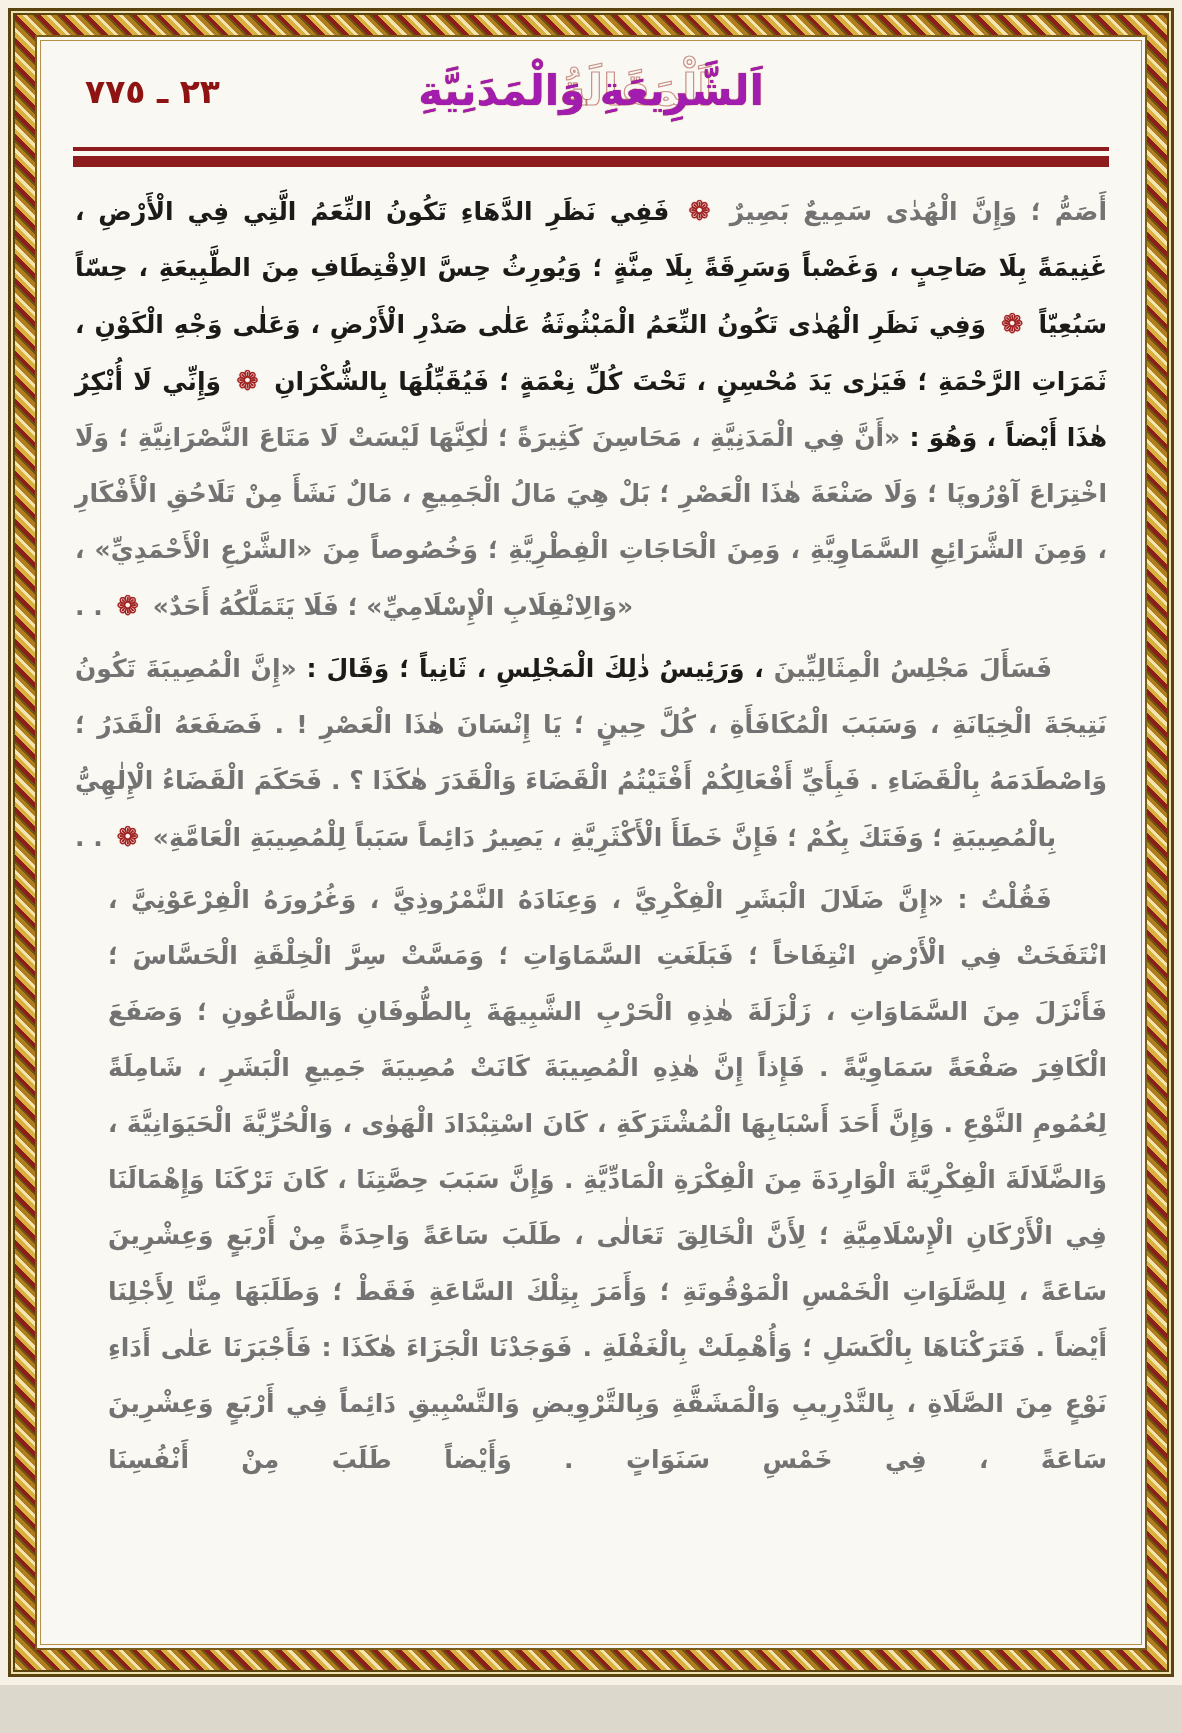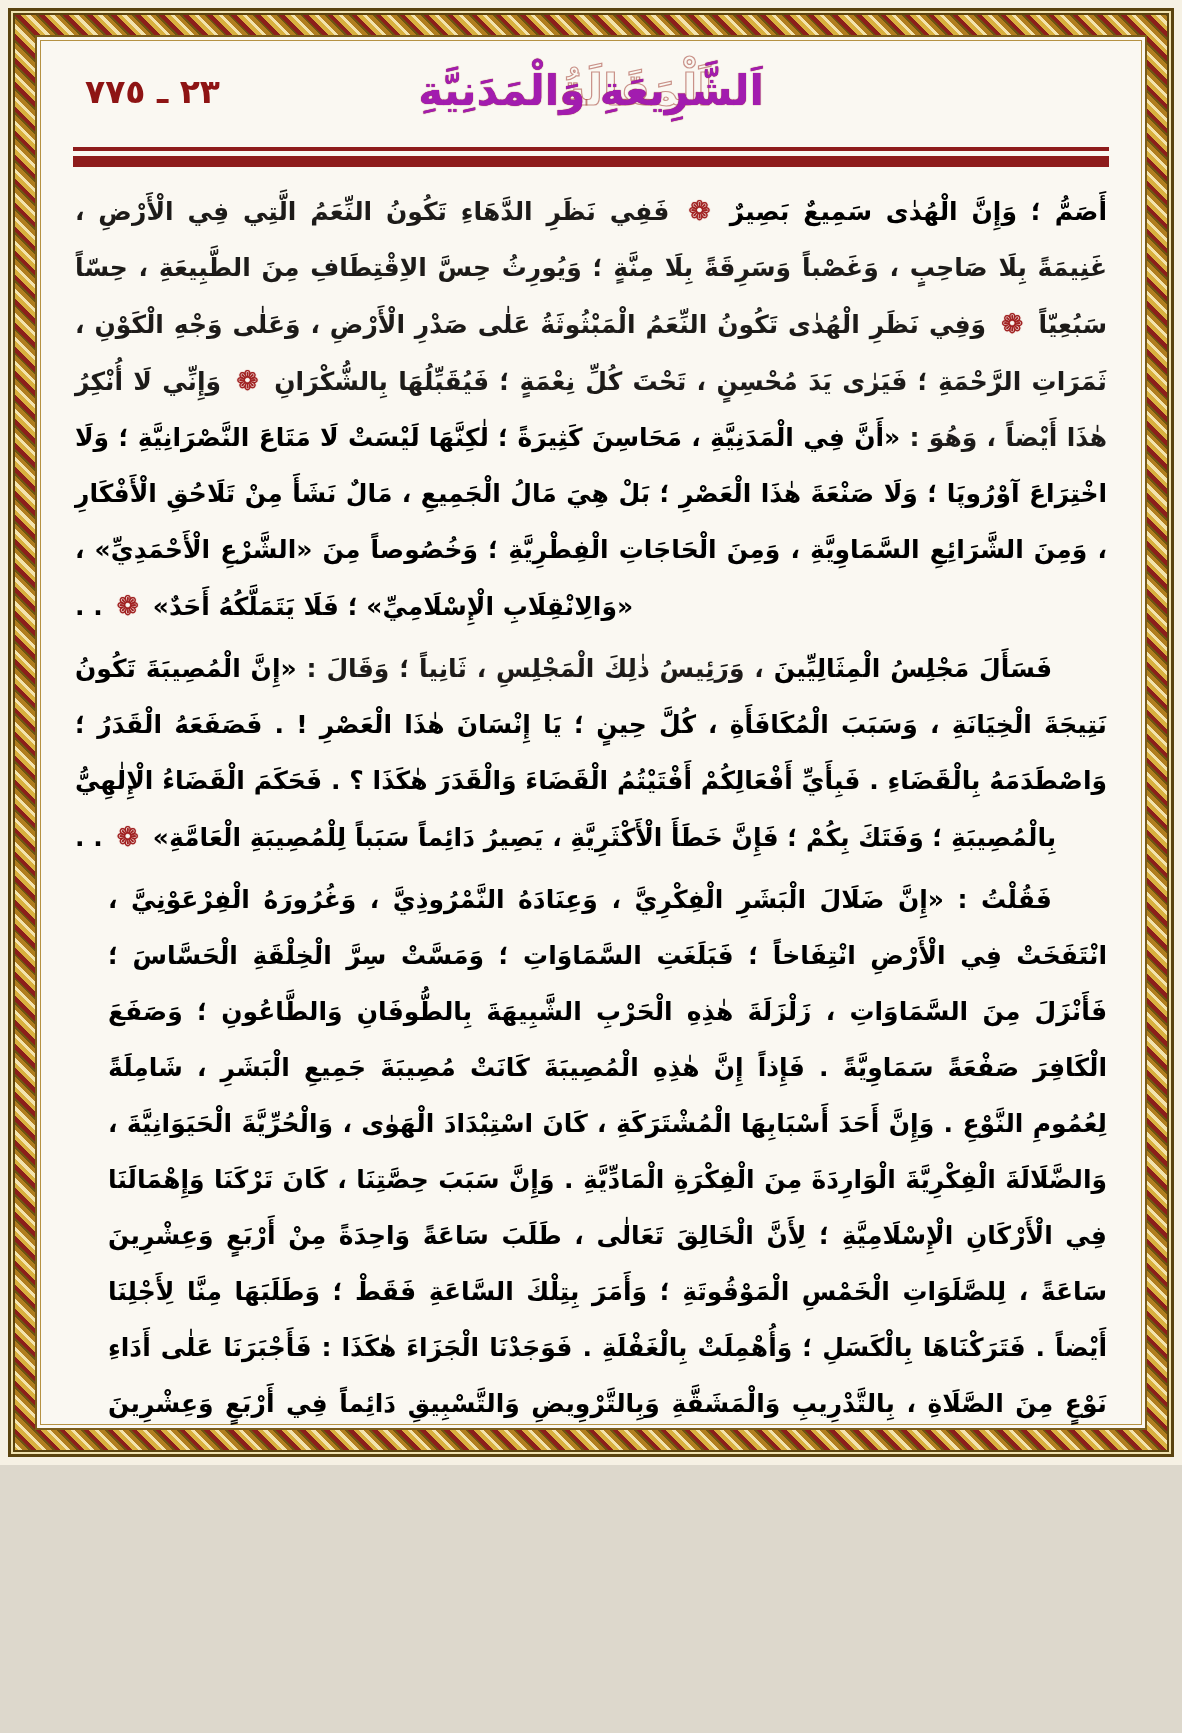--- a/index.html
+++ b/index.html
@@ -1,18 +1,18 @@
 <!DOCTYPE html>
 <html lang="ar" dir="rtl"><head>
 <meta charset="utf-8">
 <style>
   * { margin:0; padding:0; box-sizing:border-box; }
   html,body { background:#ddd8cc; }
   .sheet{
-    width:1182px; height:1465px; margin:0 auto; position:relative;
+    width:1182px; height:1685px; margin:0 auto; position:relative;
     background:#f6f1e4;
     padding:8px;
   }
   
   .frame{
     width:100%; height:100%;
     border:3px solid #5a430f;
     background:
       repeating-linear-gradient(45deg,
         #8c1f1b 0 4px,
@@ -62,21 +62,21 @@
   .para{
     font:700 25px/56px "DejaVu Sans", sans-serif;
     color:#1d1b19;
     text-align:justify;
     direction:rtl;
   }
   .para.last-left{ text-align-last:left; }
   .para.last-fill{ text-align-last:justify;margin-left:33px; }
   .para.indent{ text-indent:55px; }
   .para + .para{ margin-top:6px; }
-  .run.red{ color:#000000; }
+  .run.red{ color:#737373; }
   .run.black{ color:#1d1b19; }
   .rosette{
     color:#a02020; font-size:27px; padding:0 5px;
     text-shadow:0 0 1px #a02020;
   }
 </style>
 </head>
 <body>
 
 <div class="sheet">

